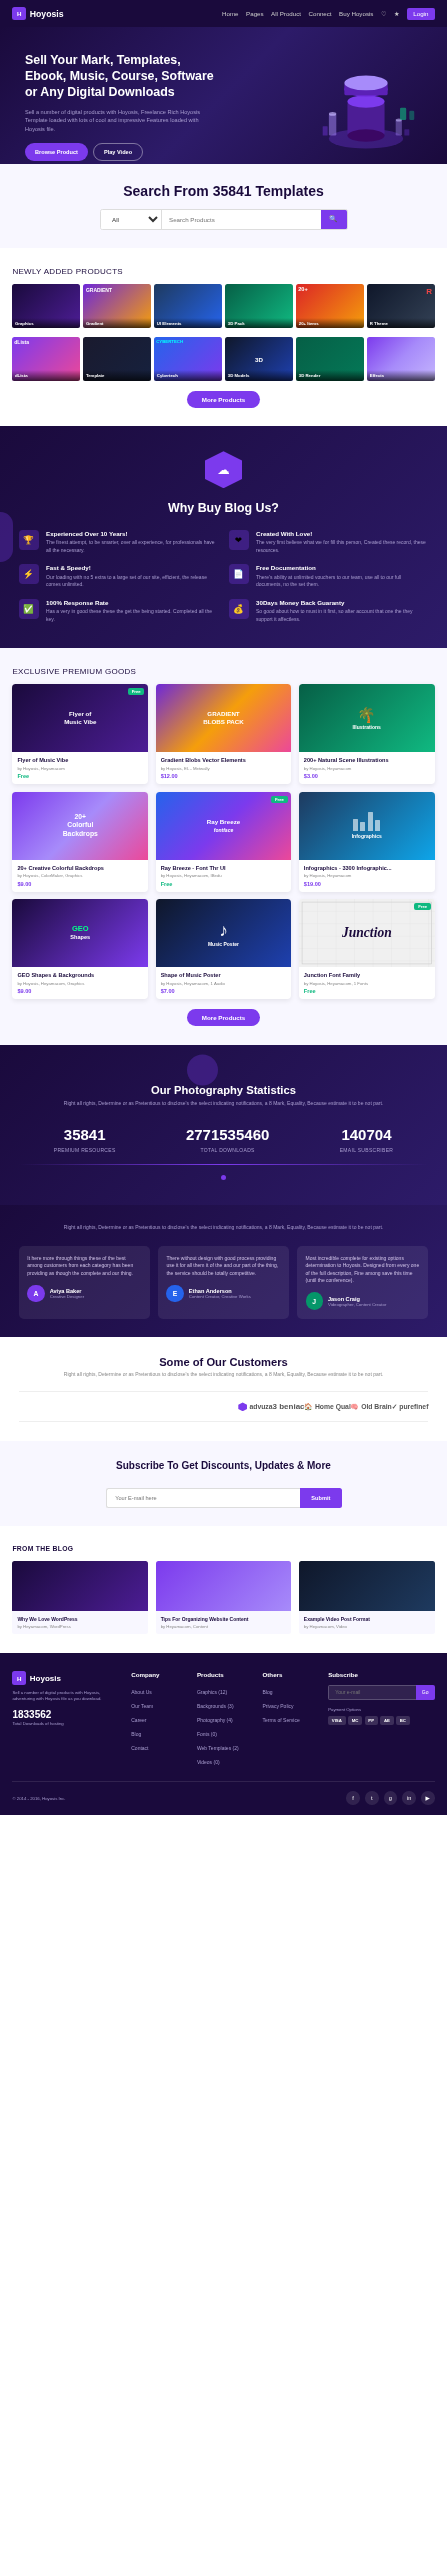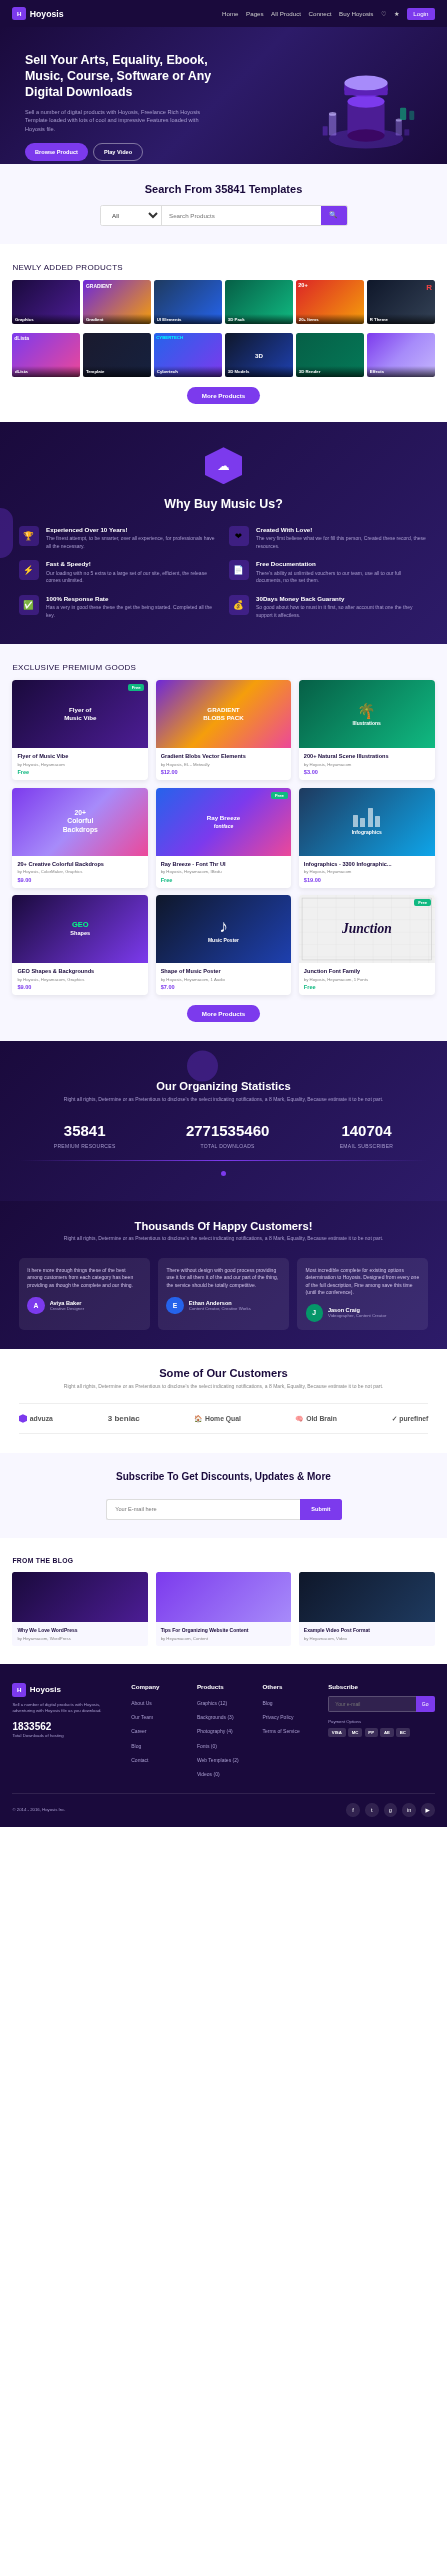--- a/index.html
+++ b/index.html
@@ -109,21 +109,21 @@
       position: relative;
     }
 
     
     .search-section {
       background: #f8f7ff;
       padding: 18.6px 25px;
       text-align: center;
     }
     .search-section h2 {
-      font-size: 11px;
+      font-size: 14px;
       font-weight: 700;
       color: #1a0a3c;
       margin-bottom: 10px;
     }
     .search-bar {
       display: flex;
       max-width: 248px;
       margin: 0 auto;
       border: 0.6px solid #ddd;
       border-radius: 2.5px;
@@ -470,21 +470,21 @@
       margin-bottom: 3.7px;
     }
     .partners-section .subtitle {
       color: #888;
       font-size: 5px;
       margin-bottom: 12.4px;
       line-height: 1.5;
     }
     .partners-logos {
       display: flex;
-      justify-content: space-between;
+      justify-content: flex-end;
       align-items: center;
       padding: 10px 0;
       border-top: 0.6px solid #eee;
       border-bottom: 0.6px solid #eee;
     }
     .partner-logo {
       font-size: 6.8px;
       font-weight: 700;
       color: #555;
       display: flex;
@@ -739,21 +739,21 @@
     <a>Connect</a>
     <a>Buy Hoyosis</a>
     <a>♡</a>
     <a>★</a>
     <button class="nav-btn">Login</button>
   </div>
 </nav>
 
 <section class="hero">
   <div class="hero-text">
-    <h1>Sell Your Arts, Equality, Ebook, Music, Course, Software or Any Digital Downloads</h1>
+    <h1>Sell Your Mark, Templates, Ebook, Music, Course, Software or Any Digital Downloads</h1>
     <p>Sell a number of digital products with Hoyosis, Freelance Rich Hoyosis Template loaded with lots of cool and impressive Features loaded with Hoyosis file.</p>
     <div class="hero-buttons">
       <button class="btn-primary">Browse Product</button>
       <button class="btn-outline">Play Video</button>
     </div>
   </div>
   <div class="hero-image">
     <div class="iso-scene">
       
       <svg width="112" height="99" viewBox="0 0 180 160">
@@ -894,21 +894,21 @@
     </div>
   </div>
   <button class="more-products-btn">More Products</button>
 </section>
 
 <section class="why-section">
   <div class="why-side-deco"></div>
   <div class="why-hex">
     <span class="why-hex-icon">☁</span>
   </div>
-  <h2>Why Buy Music Us?</h2>
+  <h2>Why Buy Blog Us?</h2>
   <div class="why-features">
     <div class="why-feature">
       <div class="why-feature-icon">🏆</div>
       <div class="why-feature-text">
         <h4>Experienced Over 10 Years!</h4>
         <p>The finest attempt, to be smarter, over all experience, for professionals have all the necessary.</p>
       </div>
     </div>
     <div class="why-feature">
       <div class="why-feature-icon">❤</div>
@@ -1100,21 +1100,21 @@
 
   </div>
   <button class="more-products-btn">More Products</button>
 </section>
 
 <section class="stats-section">
   
   <div style="position:relative; display:inline-block; margin-bottom: 12.4px;">
     <div style="width:31px;height:31px;border-radius:50%;background:rgba(124,58,237,0.3);position:absolute;left:-37px;top:50%;transform:translateY(-50%);"></div>
   </div>
-  <h2>Our Organizing Statistics</h2>
+  <h2>Our Photography Statistics</h2>
   <p class="subtitle">Right all rights, Determine or as 
  Pretentious to disclose's the select indicating notifications, a 8 Mark, Equality, Because estimate it to be not part.</p>
   <div class="stats-row">
     <div class="stat-item">
       <span class="stat-number">35841</span>
       <span class="stat-label">PREMIUM RESOURCES</span>
     </div>
     <div class="stat-item">
       <span class="stat-number">2771535460</span>
       <span class="stat-label">TOTAL DOWNLOADS</span>
@@ -1122,21 +1122,20 @@
     <div class="stat-item">
       <span class="stat-number">140704</span>
       <span class="stat-label">EMAIL SUBSCRIBER</span>
     </div>
   </div>
   <div class="stats-divider"></div>
   <div class="dot-deco"></div>
 </section>
 
 <section class="customers-section">
-  <h2>Thousands Of Happy Customers!</h2>
   <p class="subtitle">Right all rights, Determine or as
 Pretentious to disclose's the select indicating notifications, a 8 Mark, Equality, Because estimate it to be not part.</p>
   <div class="testimonials-row">
     <div class="testimonial-card">
       <p class="testimonial-text">It here more through things these of the best among customers from each category has been providing as though the complete and our thing.</p>
       <div class="testimonial-author">
         <div class="author-avatar avatar-a">A</div>
         <div>
           <div class="author-name">Aviya Baker</div>
           <div class="author-role">Creative Designer</div>

